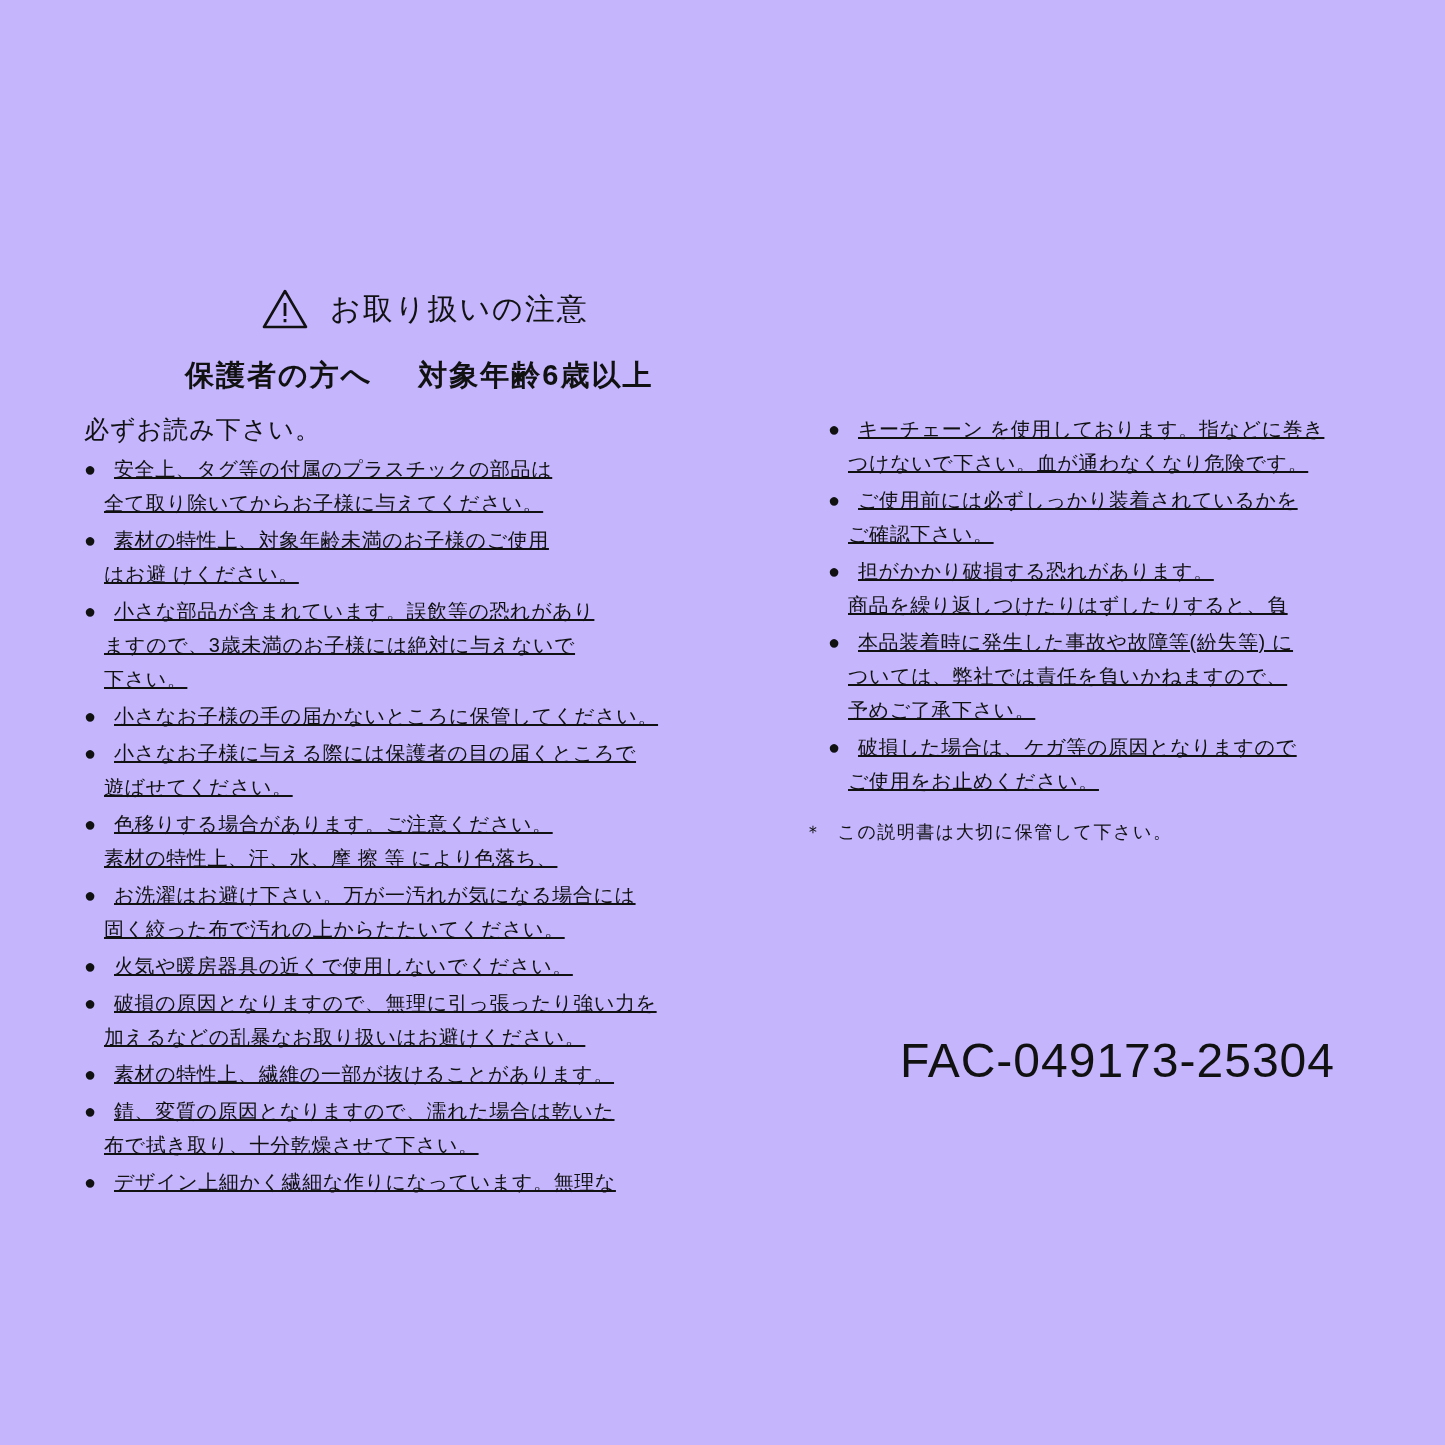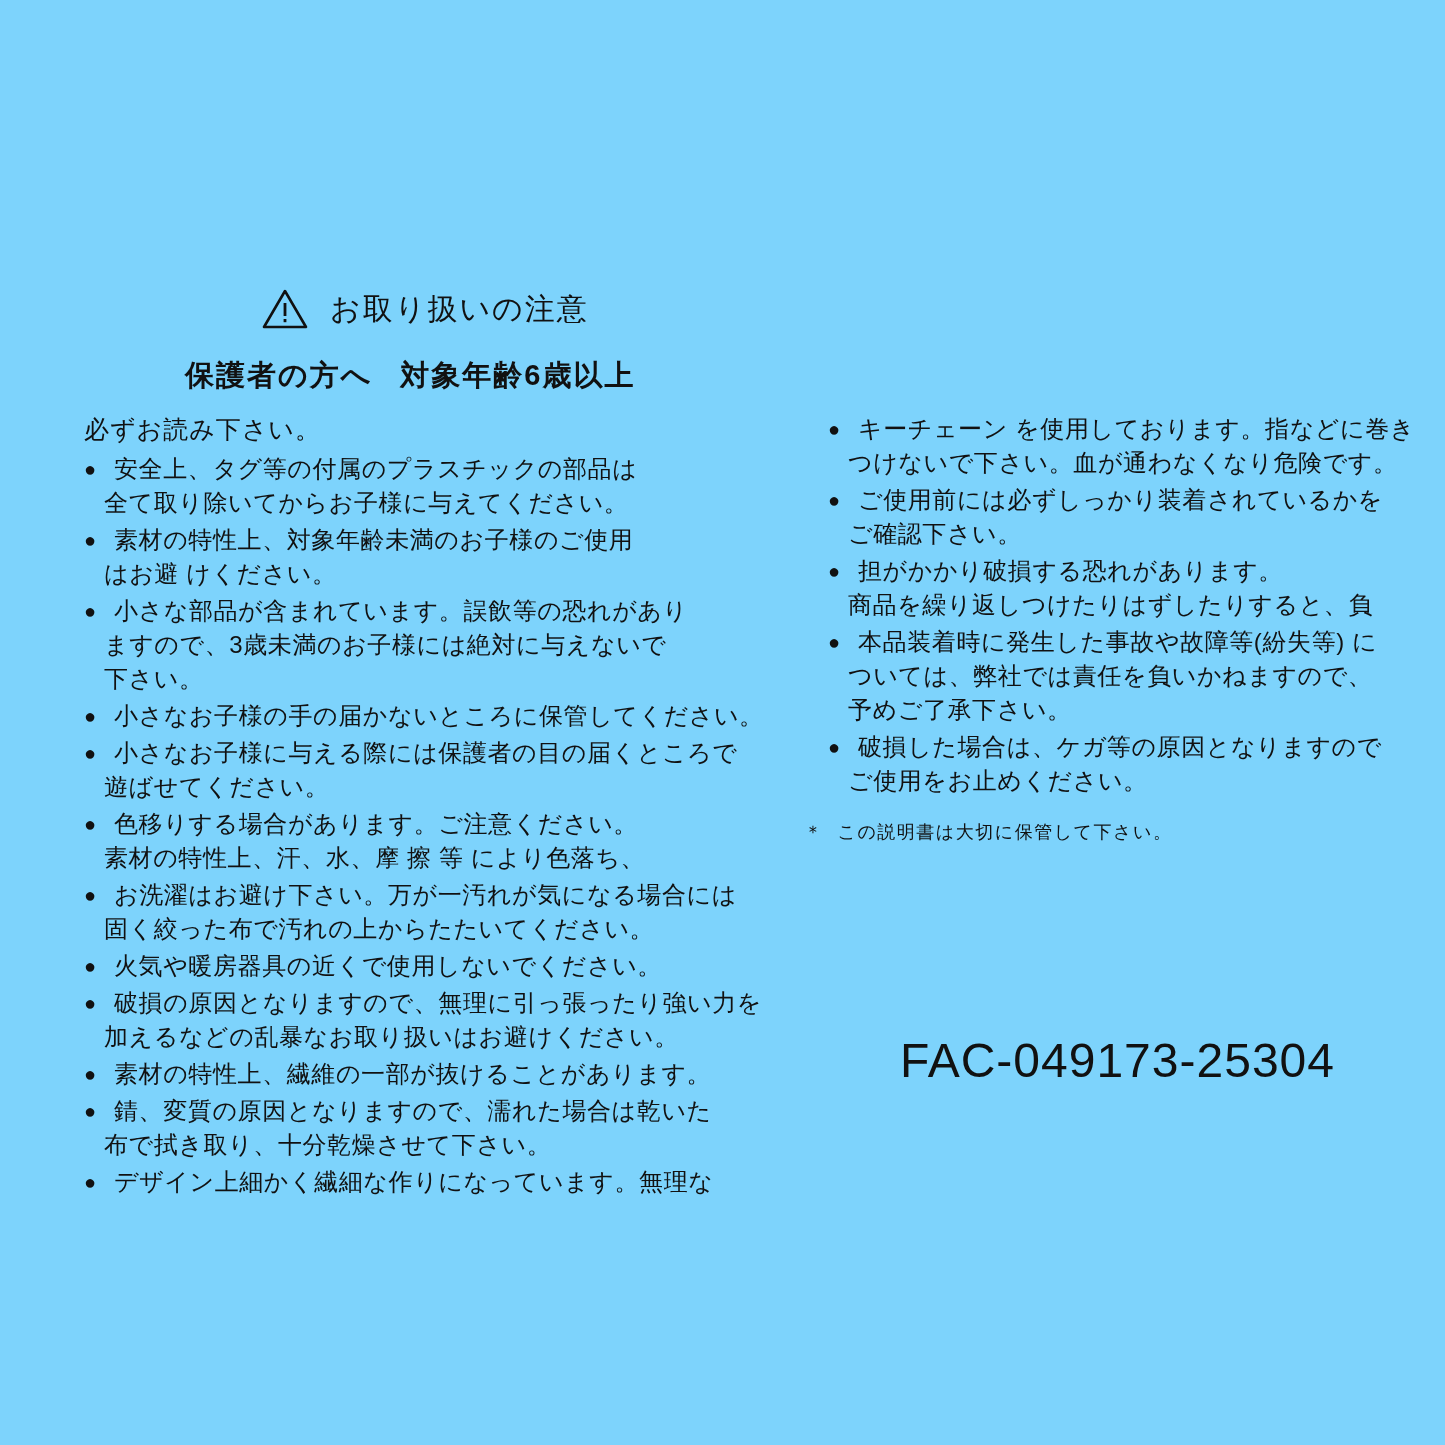--- a/index.html
+++ b/index.html
@@ -14,21 +14,21 @@
     color: #111111;
     position: relative;
     overflow: hidden;
   }
   .sheet {
     position: absolute;
     left: 0;
     top: 0;
     width: 1445px;
     height: 1445px;
-    background: #7dd3fc;
+    background: #c4b5fd;
   }
 
   
   .header {
     position: absolute;
     left: 0;
     top: 288px;
     width: 1445px;
   }
   .title-row {
@@ -50,21 +50,21 @@
     letter-spacing: 2px;
     font-weight: 400;
     color: #111;
     white-space: nowrap;
   }
   .subtitle-row {
     margin-top: 26px;
     padding-left: 185px;
     display: flex;
     align-items: baseline;
-    gap: 28px;
+    gap: 46px;
     font-size: 29px;
     letter-spacing: 2px;
     font-weight: 700;
     color: #111;
   }
   .subtitle-row span { white-space: nowrap; }
 
   
   .columns {
     position: absolute;
@@ -90,23 +90,24 @@
 
   ul.notes {
     list-style: none;
     margin: 0;
     padding: 0;
   }
   ul.notes > li {
     position: relative;
     padding-left: 30px;
     margin-bottom: 3px;
-    font-size: 24px;
+    font-size: 20px;
     line-height: 34px;
     letter-spacing: 0.6px;
+    text-decoration: underline;
   }
   ul.notes > li::before {
     content: "\25CF";
     position: absolute;
     left: 0;
     top: 0;
     font-size: 20px;
     line-height: 34px;
   }
   ul.notes > li .ln {

